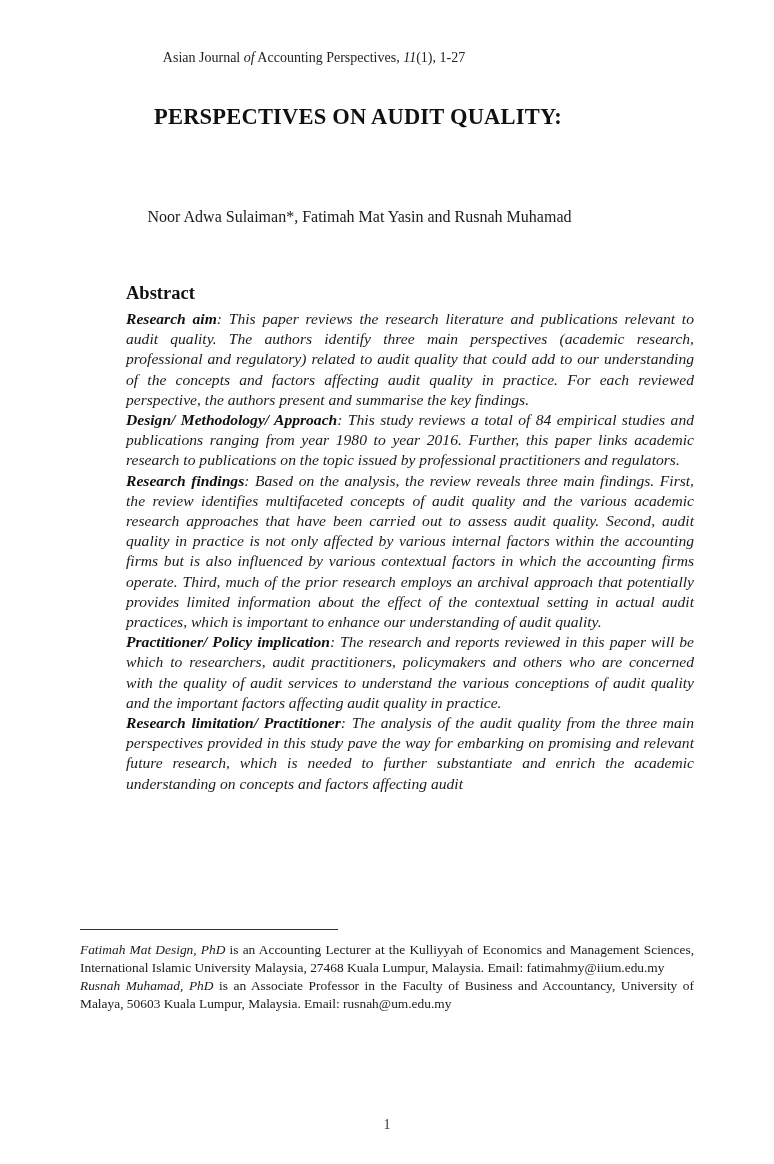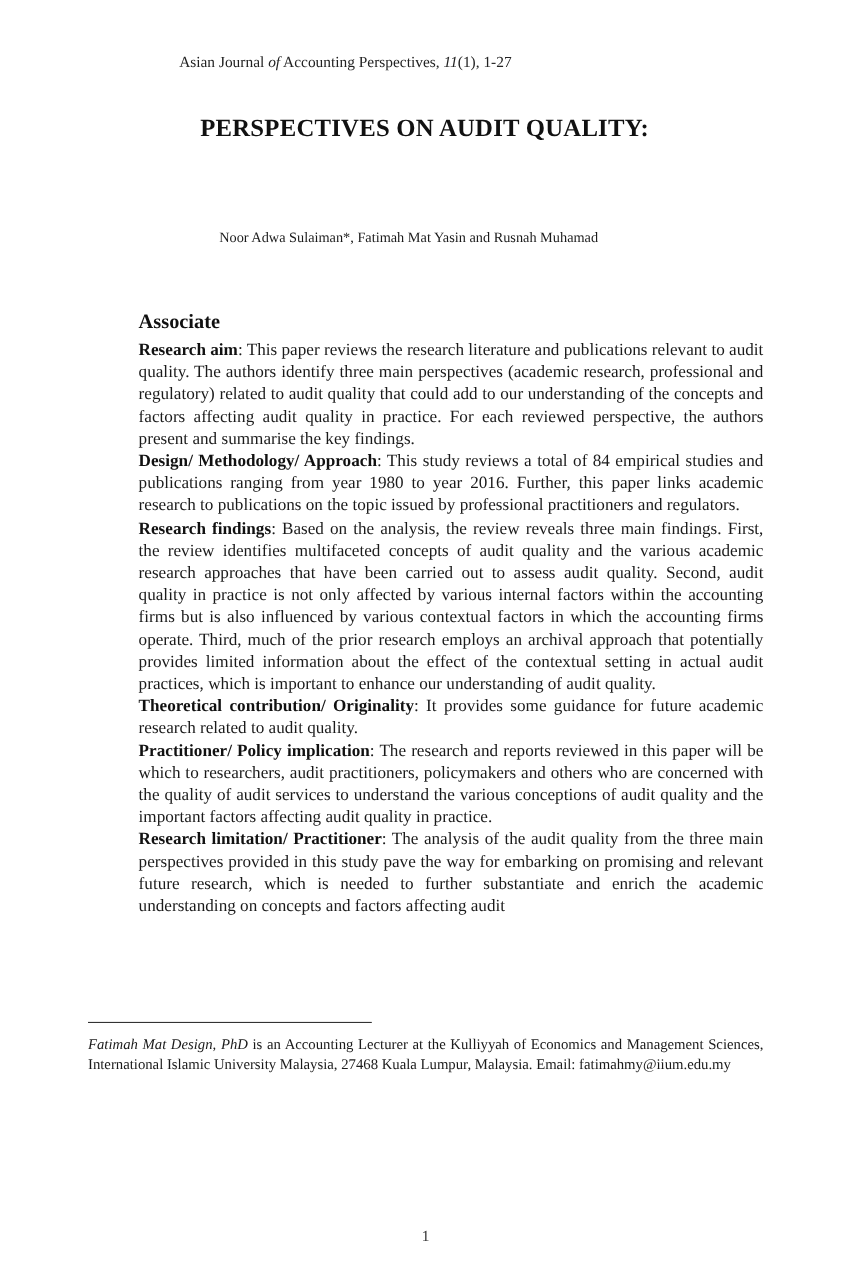--- a/index.html
+++ b/index.html
@@ -1,26 +1,26 @@
 <!DOCTYPE html>
 <html><head>
 <meta charset="utf-8">
 <style>
   html, body { margin: 0; padding: 0; background: #ffffff; }
   body { width: 774px; height: 1164px; position: relative; overflow: hidden;
          font-family: "Liberation Serif", "DejaVu Serif", serif; color: #1a1a1a; }
   .running-head { position: absolute; top: 50px; left: 0; width: 628px; text-align: center;
                   font-size: 14px; color: #222; }
   .title { position: absolute; top: 102px; left: 0; width: 716px; text-align: center;
-           font-weight: bold; font-size: 22.5px; line-height: 30px; letter-spacing: 0.2px; color: #111; padding-left: 28px; }
+           font-weight: bold; font-size: 22.5px; line-height: 30px; letter-spacing: 0.2px; color: #111; }
   .authors { position: absolute; top: 208px; left: 0; width: 719px; text-align: center;
-             font-size: 13px; color: #1a1a1a; margin-left: 12px; }
+             font-size: 16px; color: #1a1a1a; }
   .abstract { position: absolute; top: 281px; left: 126px; width: 568px; }
   .abstract-heading { font-weight: bold; font-size: 18.5px; margin: 0 0 4px 0; line-height: 24px; color: #111; }
-  .abstract p { margin: 0; font-size: 15.6px; line-height: 20.2px; text-align: justify; }
+  .abstract p { margin: 0; font-size: 15.6px; line-height: 20.2px; text-align: justify; font-style: italic; }
   .abstract p b { font-weight: bold; color: #111; }
   .footnote-rule { position: absolute; top: 929px; left: 80px; width: 258px; height: 0;
                    border-top: 1px solid #333; }
   .footnotes { position: absolute; top: 941px; left: 80px; width: 614px; }
   .footnotes p { margin: 0; font-size: 13.4px; line-height: 18px; text-align: justify; color: #1a1a1a; }
   .footnotes i { font-style: italic; }
   .page-number { position: absolute; top: 1117px; left: 0; width: 774px; text-align: center;
                  font-size: 14px; color: #333; }
 </style>
 </head>
@@ -28,28 +28,28 @@
 
 <div class="running-head"><span>Asian Journal </span><i>of</i><span> Accounting Perspectives, </span><i>11</i><span>(1), 1-27</span></div>
 
 <div class="title">
   <div>PERSPECTIVES ON AUDIT QUALITY:</div>
 </div>
 
 <div class="authors">Noor Adwa Sulaiman*, Fatimah Mat Yasin and Rusnah Muhamad</div>
 
 <div class="abstract">
-  <div class="abstract-heading">Associate</div>
+  <div class="abstract-heading">Abstract</div>
   <p><b>Research aim</b><span>: This paper reviews the research literature and publications relevant to audit quality. The authors identify three main perspectives (academic research, professional and regulatory) related to audit quality that could add to our understanding of the concepts and factors affecting audit quality in practice. For each reviewed perspective, the authors present and summarise the key findings.</span></p>
   <p><b>Design/ Methodology/ Approach</b><span>: This study reviews a total of 84 empirical studies and publications ranging from year 1980 to year 2016. Further, this paper links academic research to publications on the topic issued by professional practitioners and regulators.</span></p>
   <p><b>Research findings</b><span>: Based on the analysis, the review reveals three main findings. First, the review identifies multifaceted concepts of audit quality and the various academic research approaches that have been carried out to assess audit quality. Second, audit quality in practice is not only affected by various internal factors within the accounting firms but is also influenced by various contextual factors in which the accounting firms operate. Third, much of the prior research employs an archival approach that potentially provides limited information about the effect of the contextual setting in actual audit practices, which is important to enhance our understanding of audit quality.</span></p>
-  <p><b>Theoretical contribution/ Originality</b><span>: It provides some guidance for future academic research related to audit quality.</span></p>
   <p><b>Practitioner/ Policy implication</b><span>: The research and reports reviewed in this paper will be which to researchers, audit practitioners, policymakers and others who are concerned with the quality of audit services to understand the various conceptions of audit quality and the important factors affecting audit quality in practice.</span></p>
   <p><b>Research limitation/ Practitioner</b><span>: The analysis of the audit quality from the three main perspectives provided in this study pave the way for embarking on promising and relevant future research, which is needed to further substantiate and enrich the academic understanding on concepts and factors affecting audit</span></p>
 </div>
 
 <div class="footnote-rule"></div>
 
 <div class="footnotes">
   <p><i>Fatimah Mat Design, PhD</i><span> is an Accounting Lecturer at the Kulliyyah of Economics and Management Sciences, International Islamic University Malaysia, 27468 Kuala Lumpur, Malaysia. Email: fatimahmy@iium.edu.my</span></p>
+  <p><i>Rusnah Muhamad, PhD</i><span> is an Associate Professor in the Faculty of Business and Accountancy, University of Malaya, 50603 Kuala Lumpur, Malaysia. Email: rusnah@um.edu.my</span></p>
 </div>
 
 <div class="page-number">1</div>
 
 </body></html>

